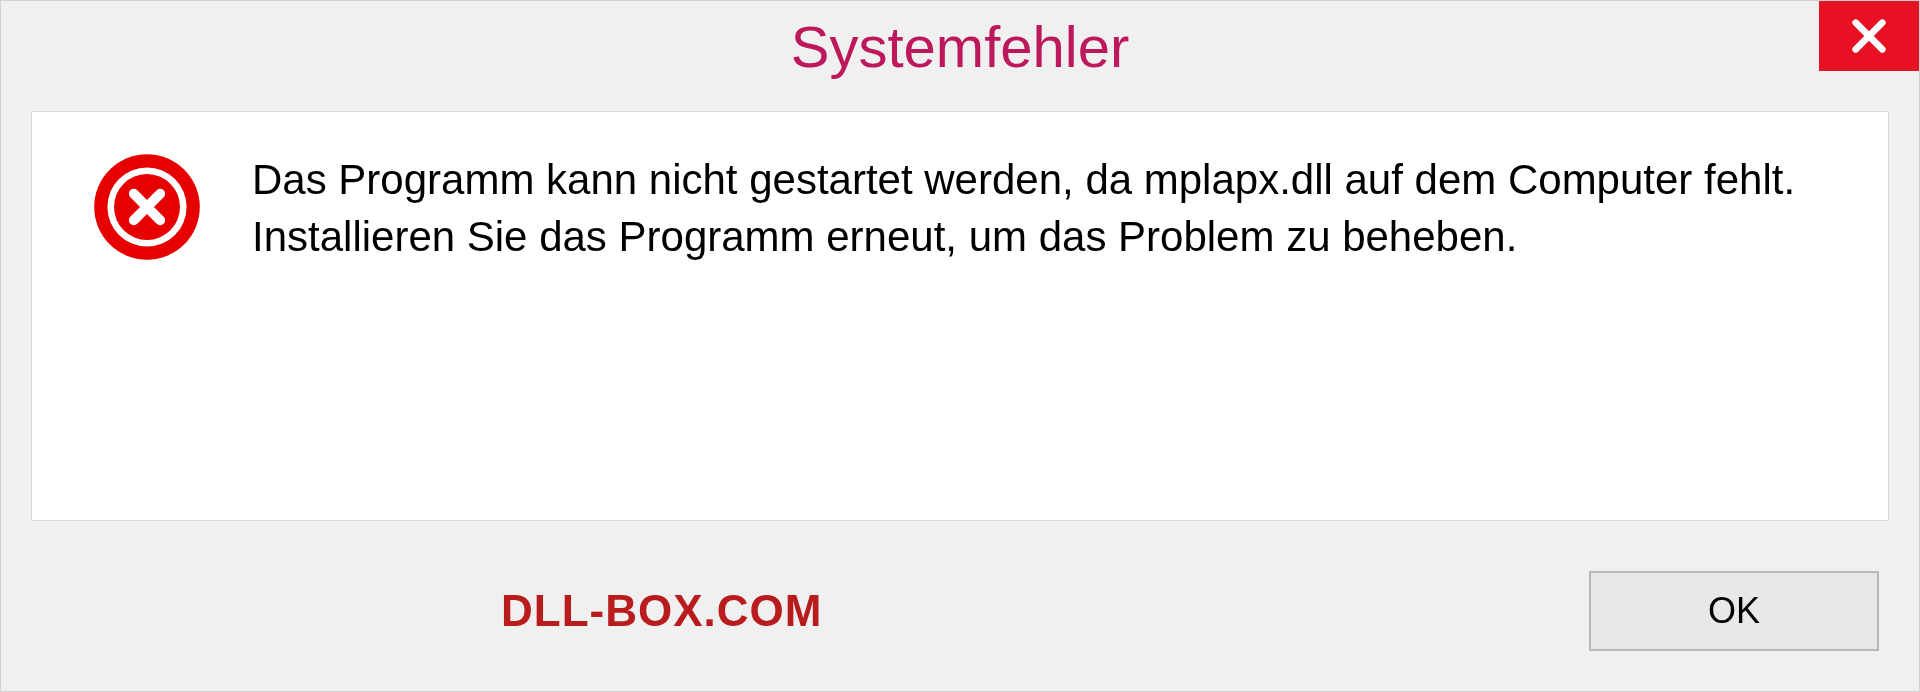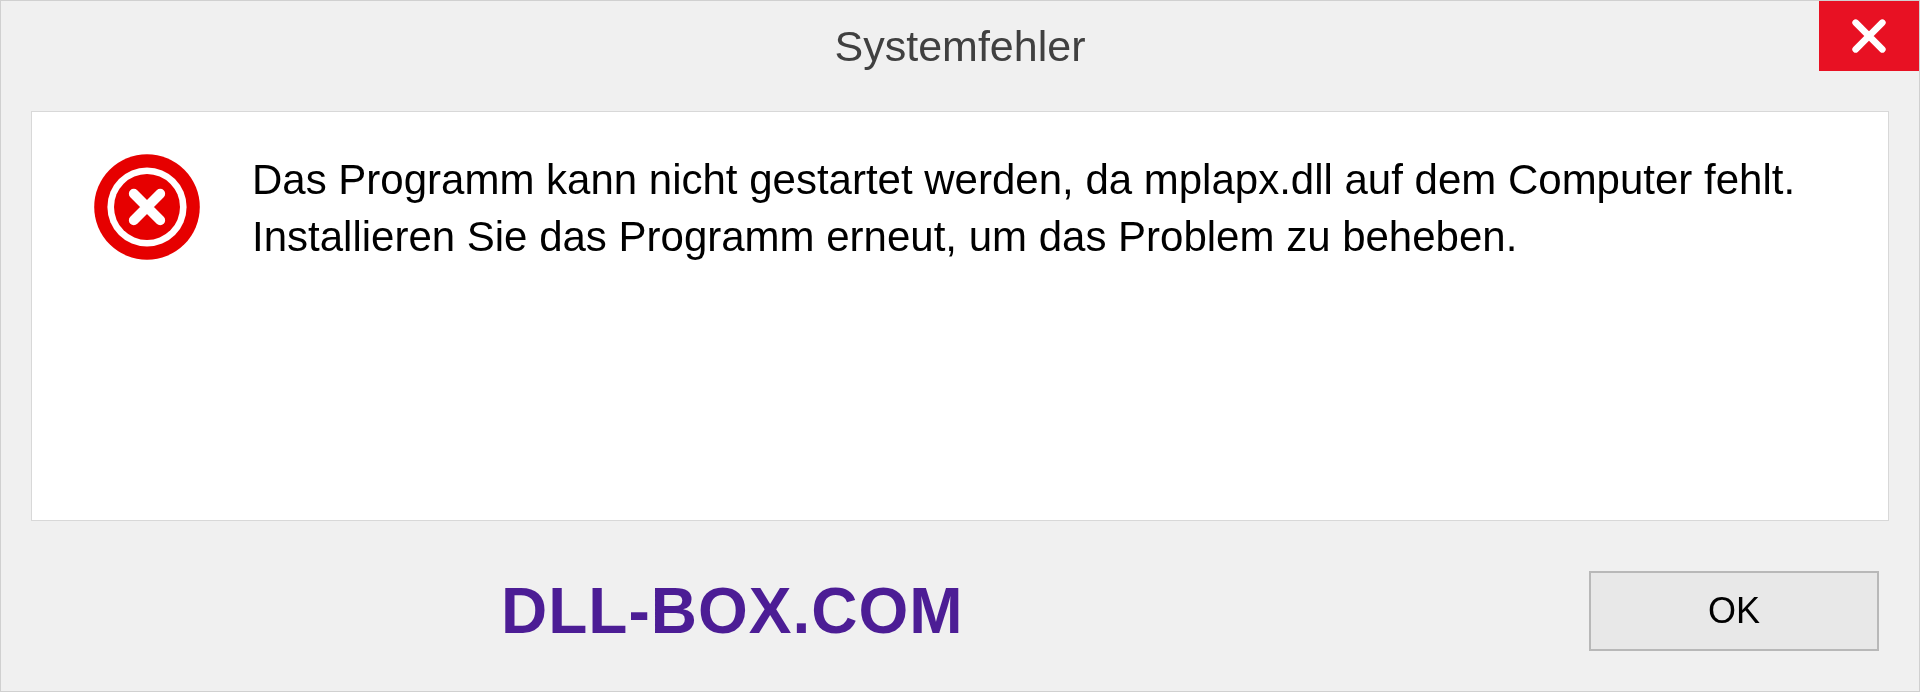--- a/index.html
+++ b/index.html
@@ -23,23 +23,23 @@
       flex-direction: column;
     }
     .titlebar {
       height: 90px;
       display: flex;
       align-items: center;
       justify-content: center;
       position: relative;
     }
     .title {
-      font-size: 43px;
+      font-size: 58px;
       font-weight: 400;
-      color: #404040;
+      color: #be185d;
       text-align: center;
     }
     .close-btn {
       position: absolute;
       top: 0;
       right: 0;
       width: 100px;
       height: 70px;
       background: #e81123;
       display: flex;
@@ -75,23 +75,23 @@
       font-weight: 400;
     }
     .footer {
       height: 140px;
       display: flex;
       align-items: center;
       justify-content: space-between;
       padding: 0 40px 20px 40px;
     }
     .watermark {
-      font-size: 64px;
+      font-size: 44px;
       font-weight: 900;
-      color: #4c1d95;
+      color: #b91c1c;
       letter-spacing: 1px;
       font-family: Arial, sans-serif;
       margin-left: 460px;
     }
     .ok-btn {
       width: 290px;
       height: 80px;
       background: #e8e8e8;
       border: 2px solid #b8b8b8;
       font-size: 36px;

